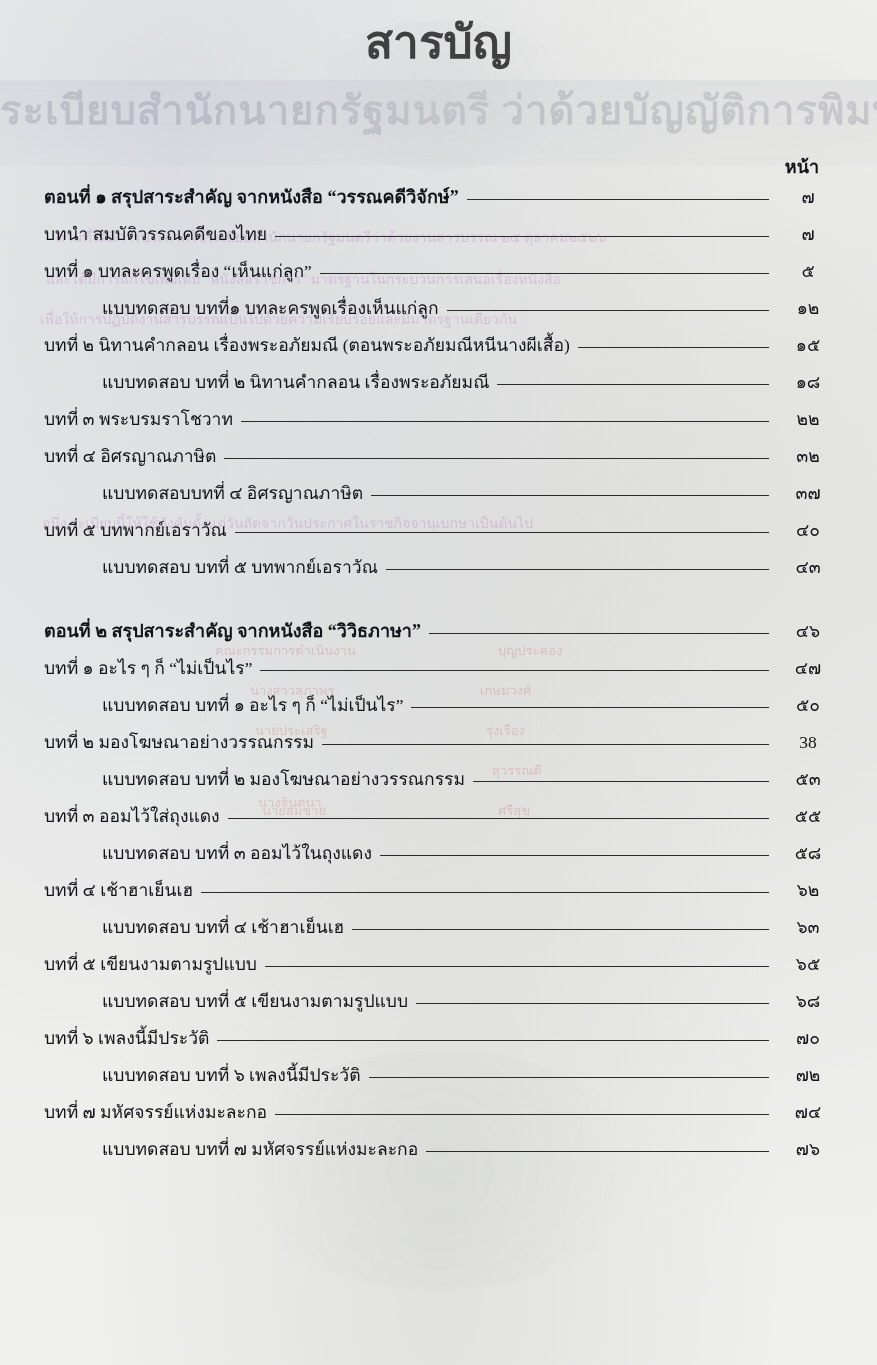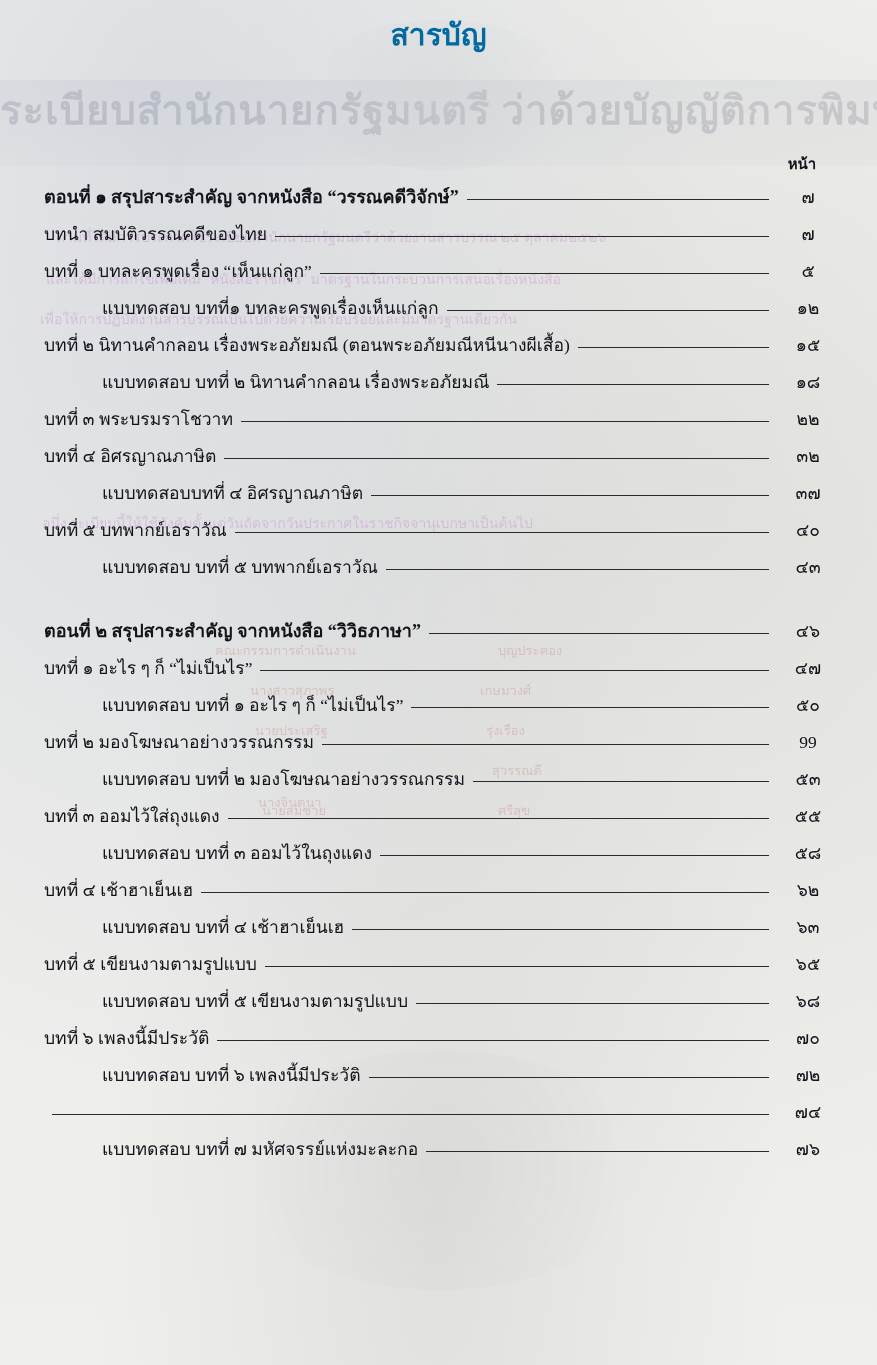--- a/index.html
+++ b/index.html
@@ -73,34 +73,34 @@
     position: absolute;
     inset: 0;
   }
 
   .doc-title {
     position: absolute;
     top: 18px;
     left: 0;
     right: 0;
     text-align: center;
-    font-size: 30px;
+    font-size: 46px;
     font-weight: bold;
-    color: #0369a1;
+    color: #404040;
     letter-spacing: 0px;
     line-height: 1.1;
   }
 
   .page-col-head {
     position: absolute;
     top: 152px;
     right: 40px;
     width: 70px;
     text-align: center;
-    font-size: 15px;
+    font-size: 18px;
     font-weight: bold;
   }
 
   .toc {
     position: absolute;
     top: 182px;
     left: 44px;
     right: 36px;
   }
 
@@ -260,21 +260,21 @@
 
     <div class="entry indent-2 r-med">
       <span class="label">แบบทดสอบ  บทที่ ๑  อะไร ๆ ก็ “ไม่เป็นไร”</span>
       <span class="leader"></span>
       <span class="pg">๕๐</span>
     </div>
 
     <div class="entry indent-1 r-med">
       <span class="label">บทที่ ๒ มองโฆษณาอย่างวรรณกรรม</span>
       <span class="leader"></span>
-      <span class="pg">99</span>
+      <span class="pg">38</span>
     </div>
 
     <div class="entry indent-2 r-med">
       <span class="label">แบบทดสอบ  บทที่ ๒  มองโฆษณาอย่างวรรณกรรม</span>
       <span class="leader"></span>
       <span class="pg">๕๓</span>
     </div>
 
     <div class="entry indent-1 r-med">
       <span class="label">บทที่ ๓ ออมไว้ใส่ถุงแดง</span>
@@ -318,20 +318,21 @@
       <span class="pg">๗๐</span>
     </div>
 
     <div class="entry indent-2 r-med">
       <span class="label">แบบทดสอบ  บทที่ ๖  เพลงนี้มีประวัติ</span>
       <span class="leader"></span>
       <span class="pg">๗๒</span>
     </div>
 
     <div class="entry indent-1 r-med">
+      <span class="label">บทที่ ๗ มหัศจรรย์แห่งมะละกอ</span>
       <span class="leader"></span>
       <span class="pg">๗๔</span>
     </div>
 
     <div class="entry indent-2 r-med">
       <span class="label">แบบทดสอบ  บทที่ ๗  มหัศจรรย์แห่งมะละกอ</span>
       <span class="leader"></span>
       <span class="pg">๗๖</span>
     </div>
 

